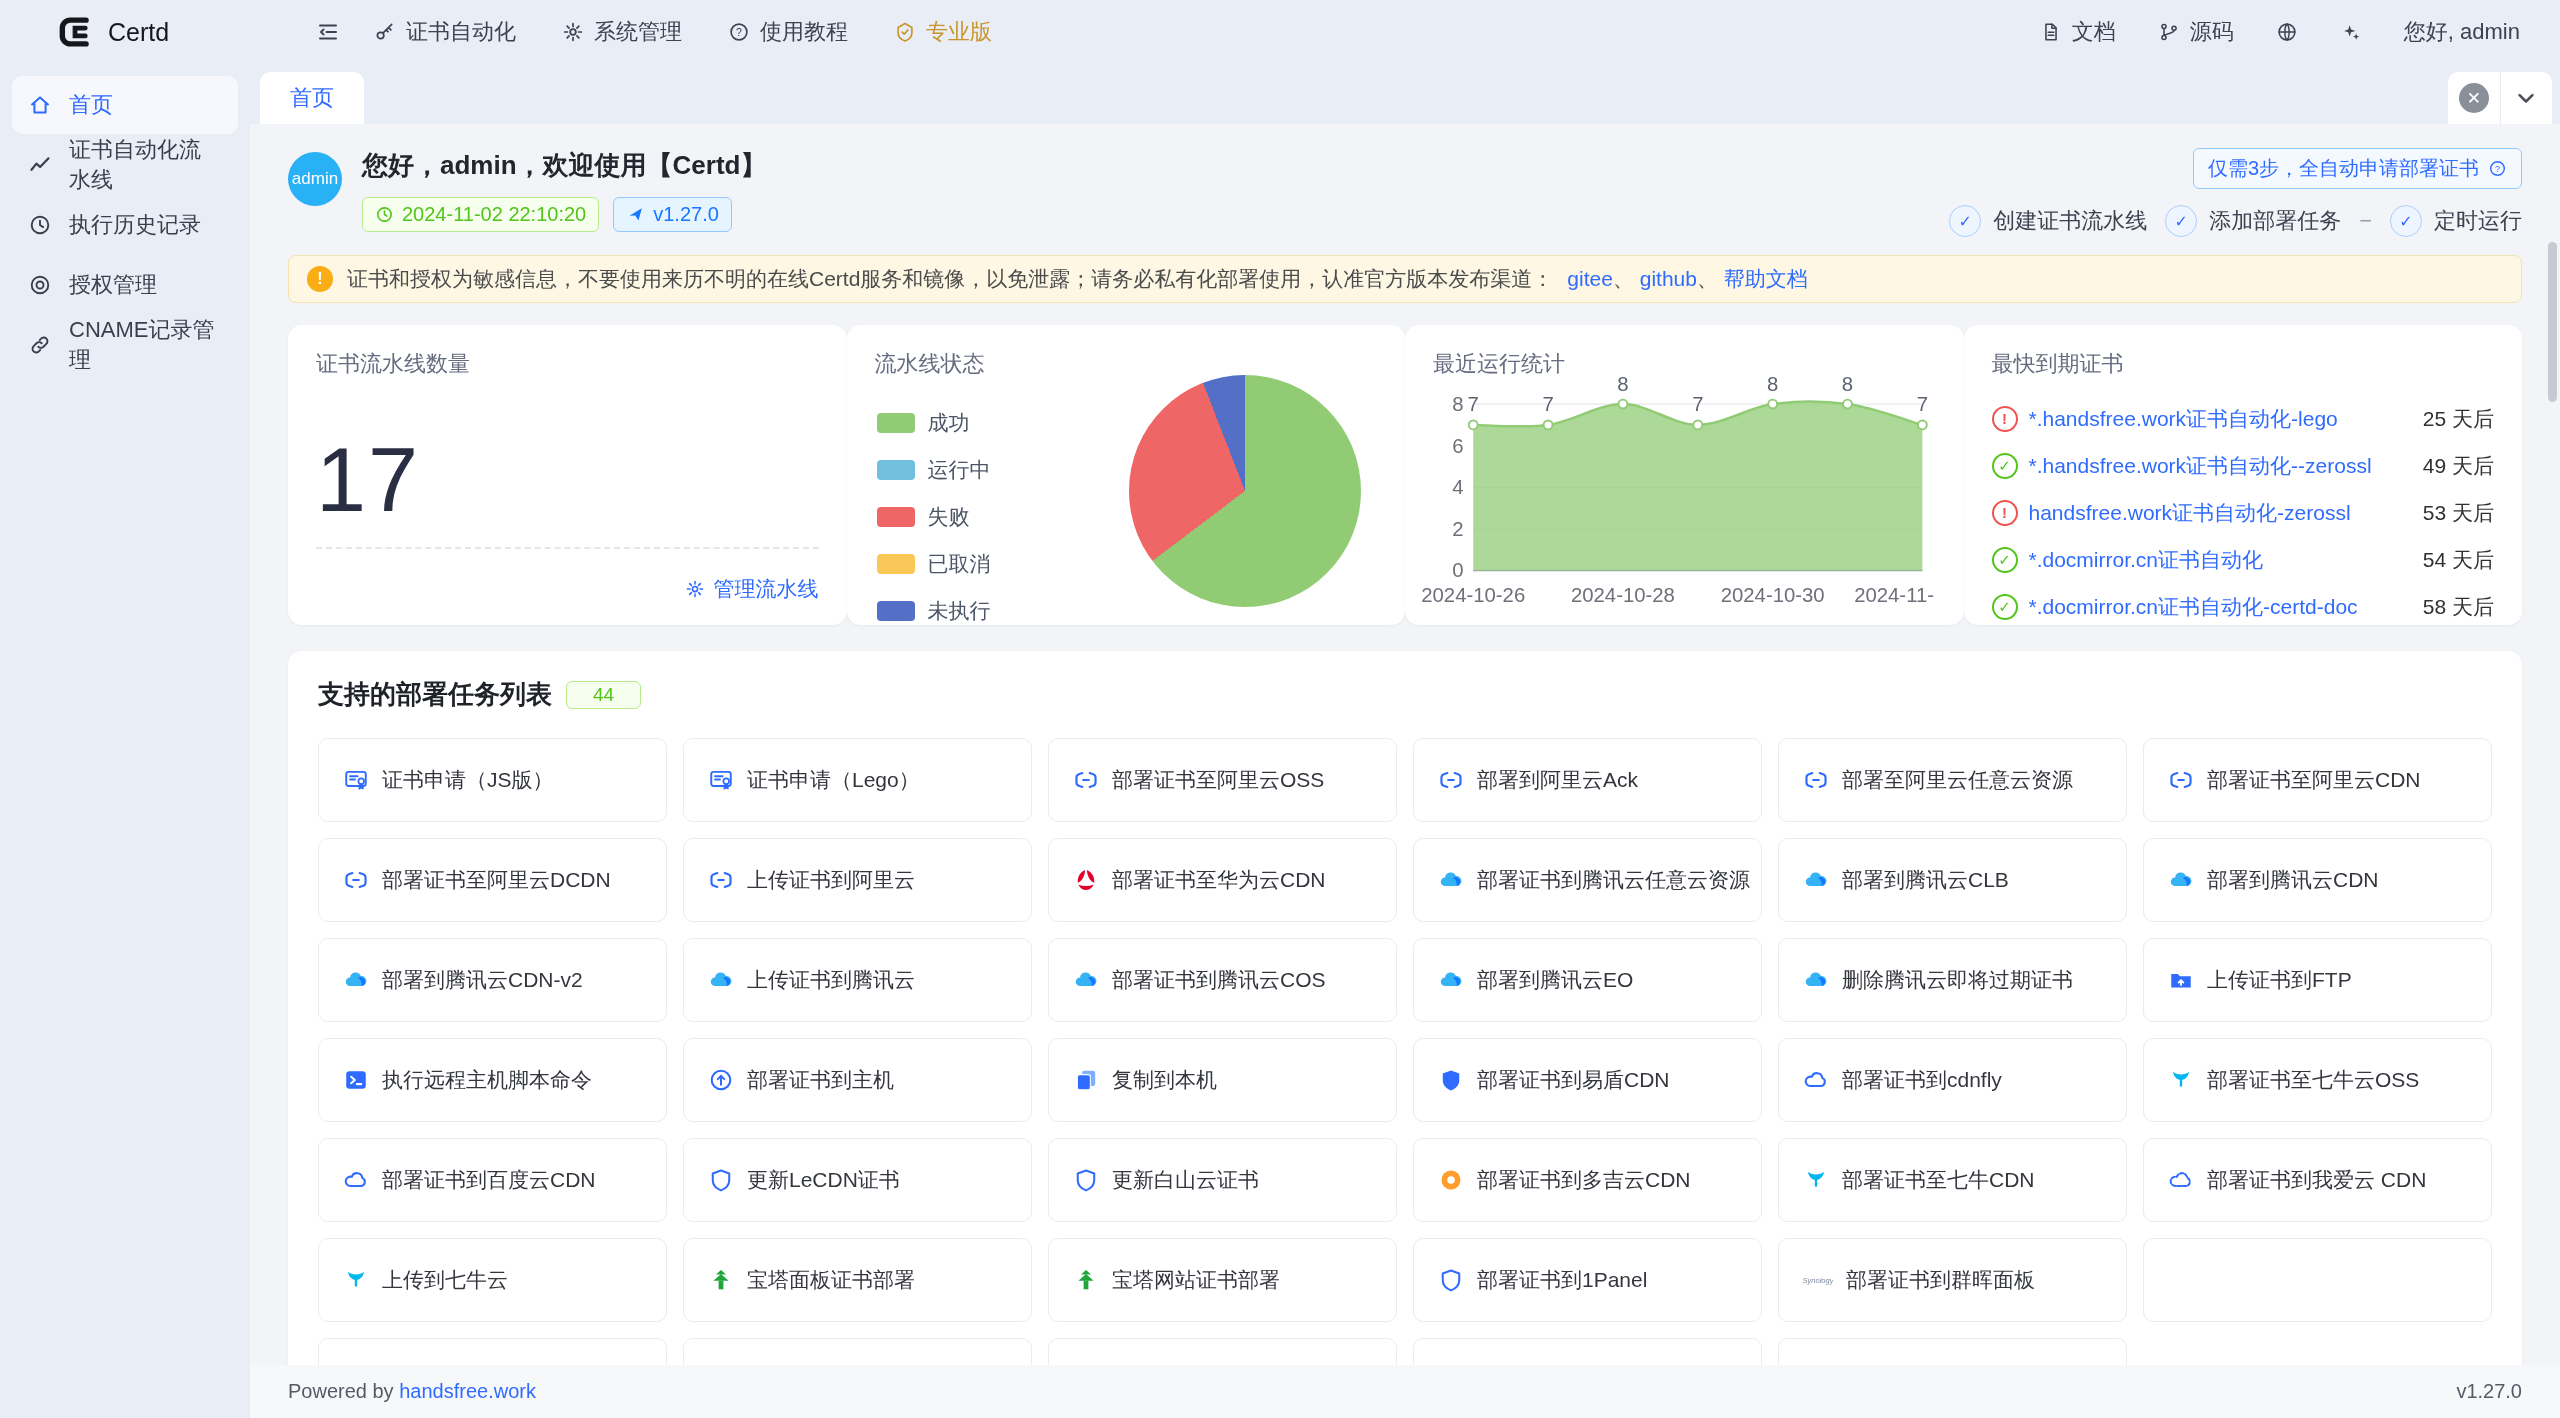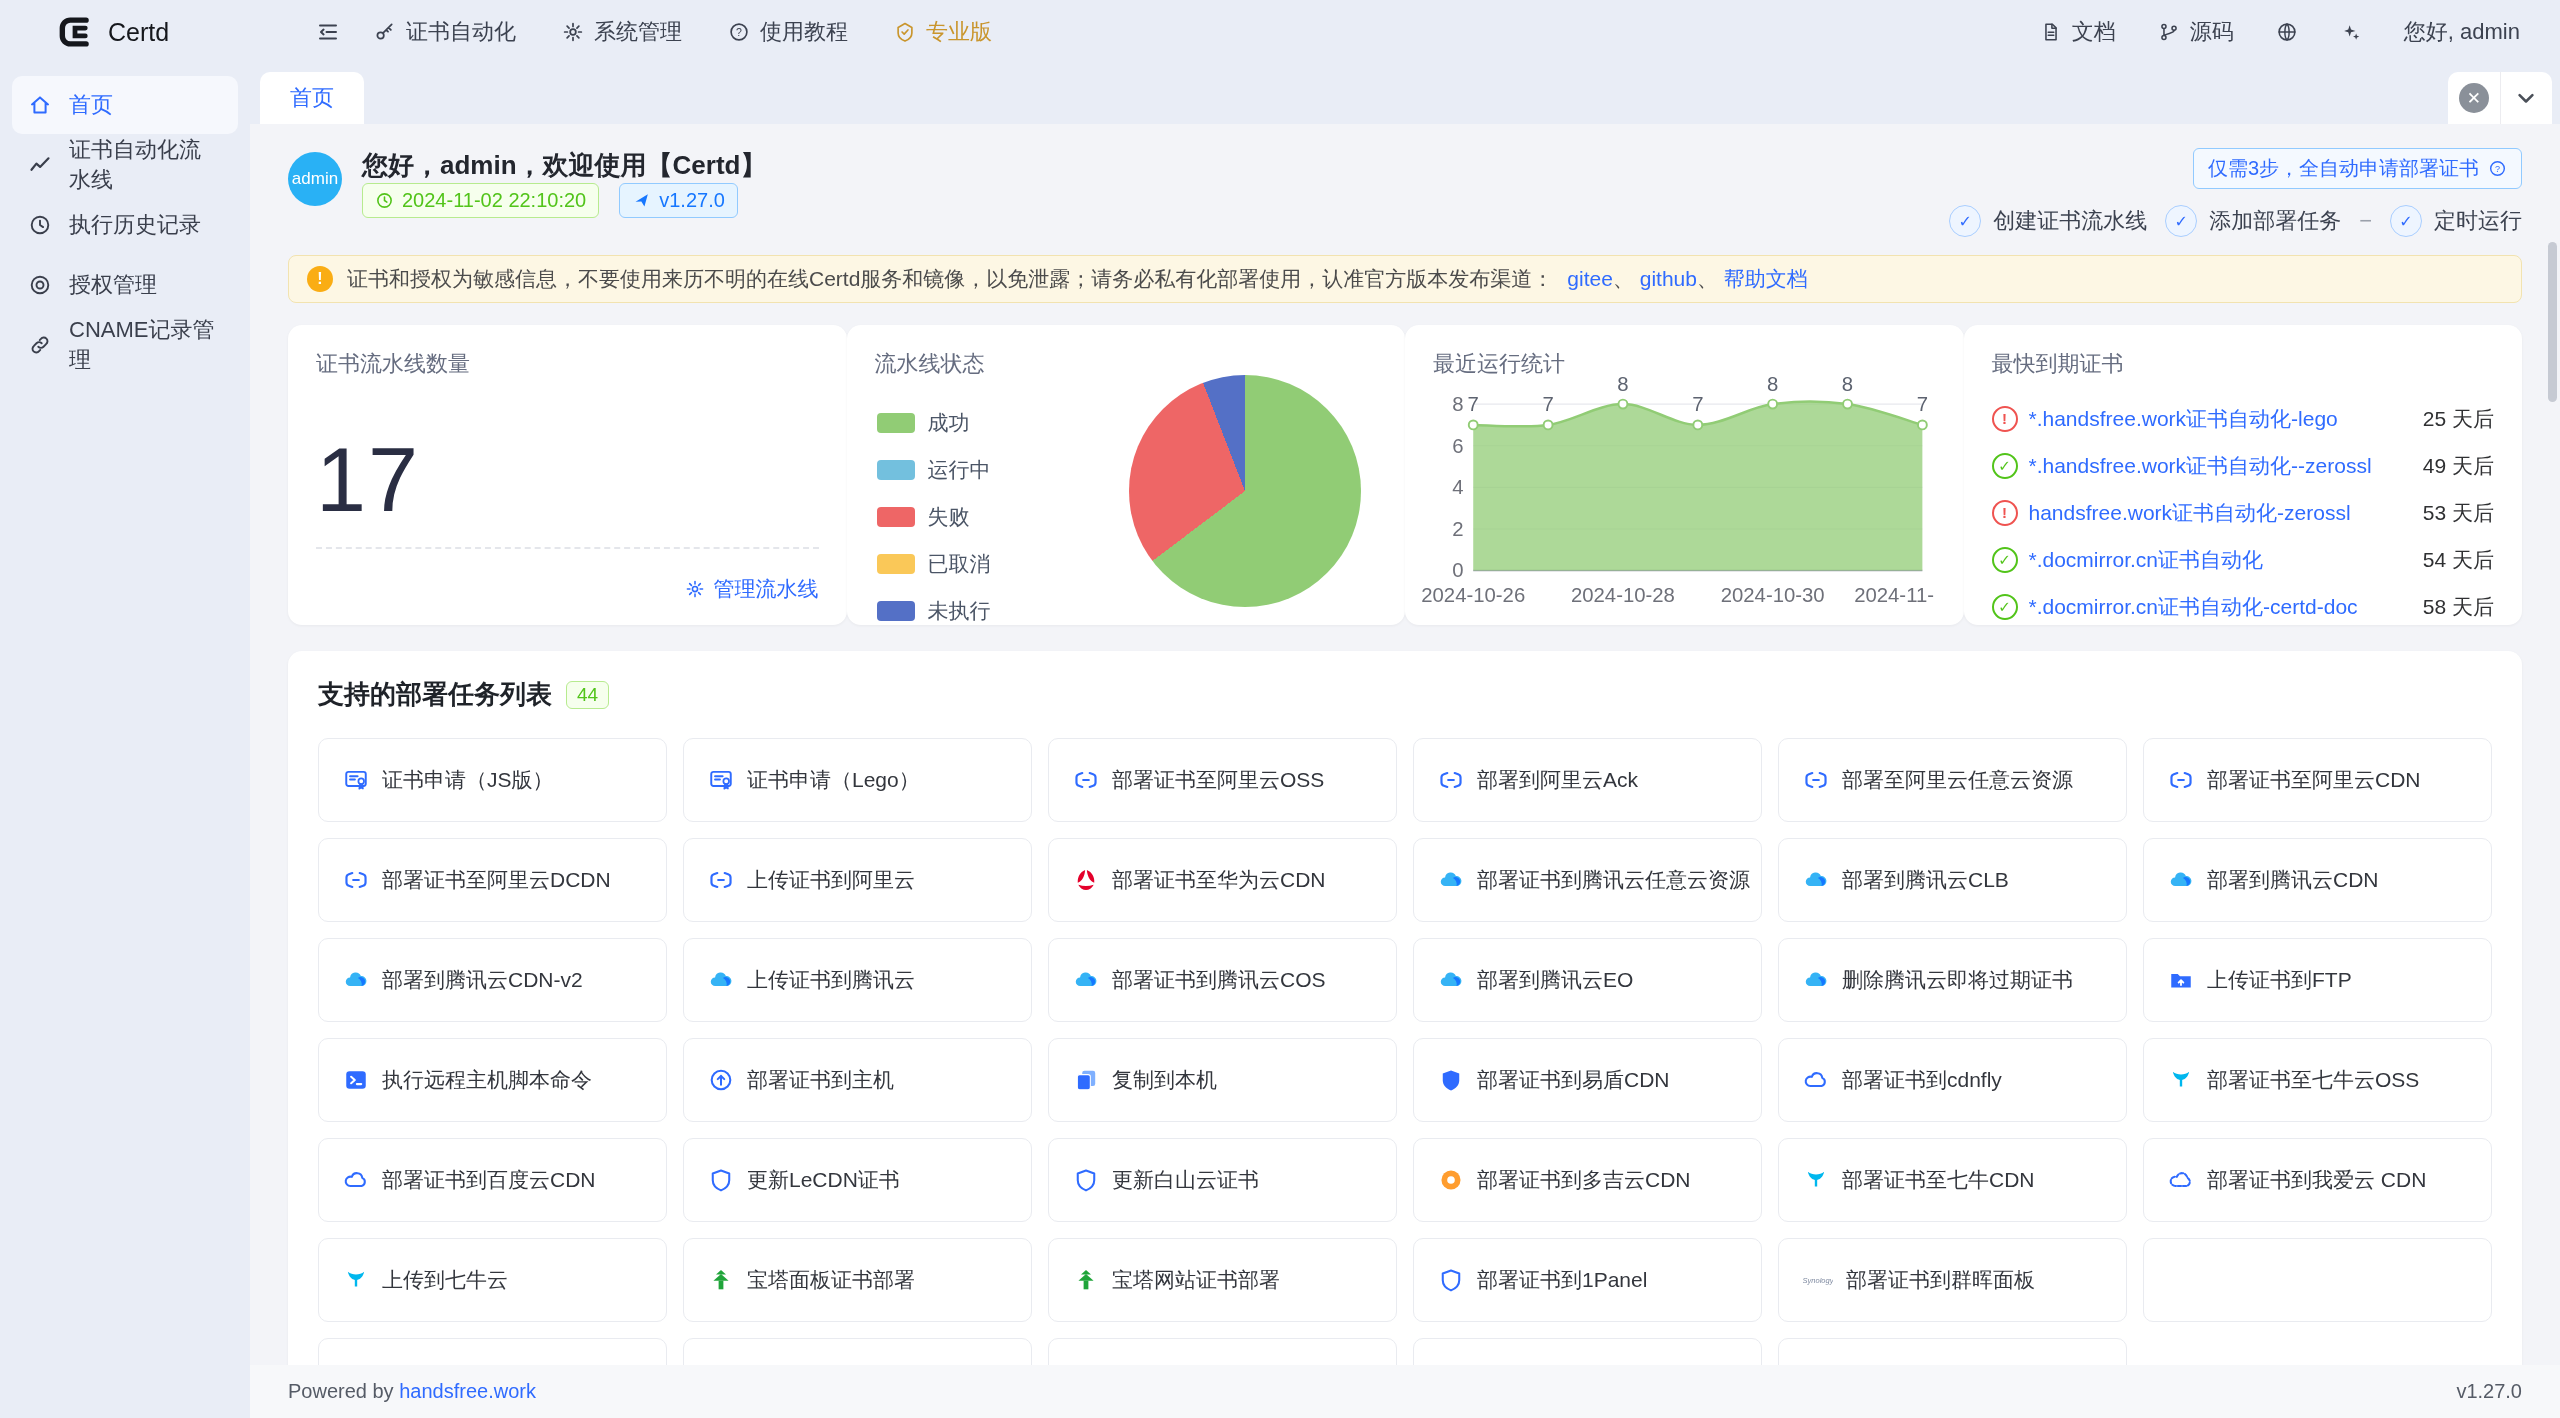--- a/index.html
+++ b/index.html
@@ -37,21 +37,21 @@
   .tab-ctrl .cell+.cell{border-left:1px solid #ececf0}
   .close-dot{width:30px;height:30px;border-radius:50%;background:#8a9099;color:#fff;display:flex;
              align-items:center;justify-content:center;font-size:17px;line-height:1}
   .content{flex:1 1 auto;background:#f3f4f8;overflow:hidden;position:relative}
   
   .welcome{display:flex;justify-content:space-between;align-items:flex-start;padding:24px 38px 16px}
   .wl{display:flex;gap:20px;align-items:flex-start}
   .avatar{width:54px;height:54px;border-radius:50%;background:#29b1f5;color:#fff;display:flex;
           align-items:center;justify-content:center;font-size:17px;margin-top:4px}
   .w-title{font-size:26px;font-weight:600;color:#23262e}
-  .w-badges{display:flex;gap:20px;margin-top:0}
+  .w-badges{display:flex;gap:14px;margin-top:14px}
   .badge{display:inline-flex;align-items:center;gap:8px;border-radius:6px;padding:5px 12px;font-size:20px}
   .badge.green{color:#52c41a;border:1px solid #b7eb8f;background:#f6ffed}
   .badge.blue{color:#1677ff;border:1px solid #91caff;background:#e6f4ff}
   .wr{display:flex;flex-direction:column;align-items:flex-end;gap:16px}
   .cta{display:inline-flex;align-items:center;gap:9px;border:1px solid #91caff;color:#2f6bff;
        background:#f4f9ff;border-radius:6px;padding:6px 14px;font-size:20px;cursor:pointer}
   .steps{display:flex;align-items:center;gap:18px;font-size:22px;color:#3c4250}
   .step{display:flex;align-items:center;gap:12px}
   .step-check{width:30px;height:30px;border-radius:50%;background:#eef5ff;border:1.5px solid #a9ceff;
               color:#2f6bff;display:flex;align-items:center;justify-content:center;font-size:16px}
@@ -83,21 +83,21 @@
   .exp-ic.warn{border-color:#ef5350;color:#ef5350}
   .exp-ic.ok{border-color:#52c41a;color:#52c41a}
   .exp-name{color:#2f6bff;cursor:pointer;flex:1;white-space:nowrap;overflow:hidden;text-overflow:ellipsis}
   .exp-days{color:#303133;margin-left:14px;flex:0 0 auto}
   
   .tasks-panel{margin:26px 38px 0;background:#fff;border-radius:14px;box-shadow:0 1px 3px rgba(31,35,41,.05);
                padding:26px 30px 30px;box-sizing:border-box}
   .tasks-head{display:flex;align-items:center;gap:14px}
   .tasks-title{font-size:26px;font-weight:bold;color:#1f2329}
   .tasks-badge{font-size:19px;color:#52c41a;border:1px solid #b7eb8f;background:#f6ffed;
-               border-radius:6px;padding:2px 10px}
+               border-radius:6px;padding:2px 26px}
   .task-grid{margin-top:26px;display:grid;grid-template-columns:repeat(6,1fr);gap:16px}
   .task-card{height:84px;border:1px solid #e9ebf0;border-radius:10px;background:#fff;display:flex;
              align-items:center;gap:13px;padding:0 24px;font-size:21px;color:#33363d;
              box-sizing:border-box;cursor:pointer;white-space:nowrap;overflow:hidden}
   .task-card .ic{flex:0 0 auto;display:flex}
   
   .footer{flex:0 0 53px;background:#f7f8fa;display:flex;align-items:center;justify-content:space-between;
           padding:0 38px;font-size:20px;color:#555b66}
   .scroll-thumb{position:absolute;right:3px;top:118px;width:9px;height:160px;border-radius:5px;background:#c6cad3}
   text{font-family:"Liberation Sans","DejaVu Sans",sans-serif}

